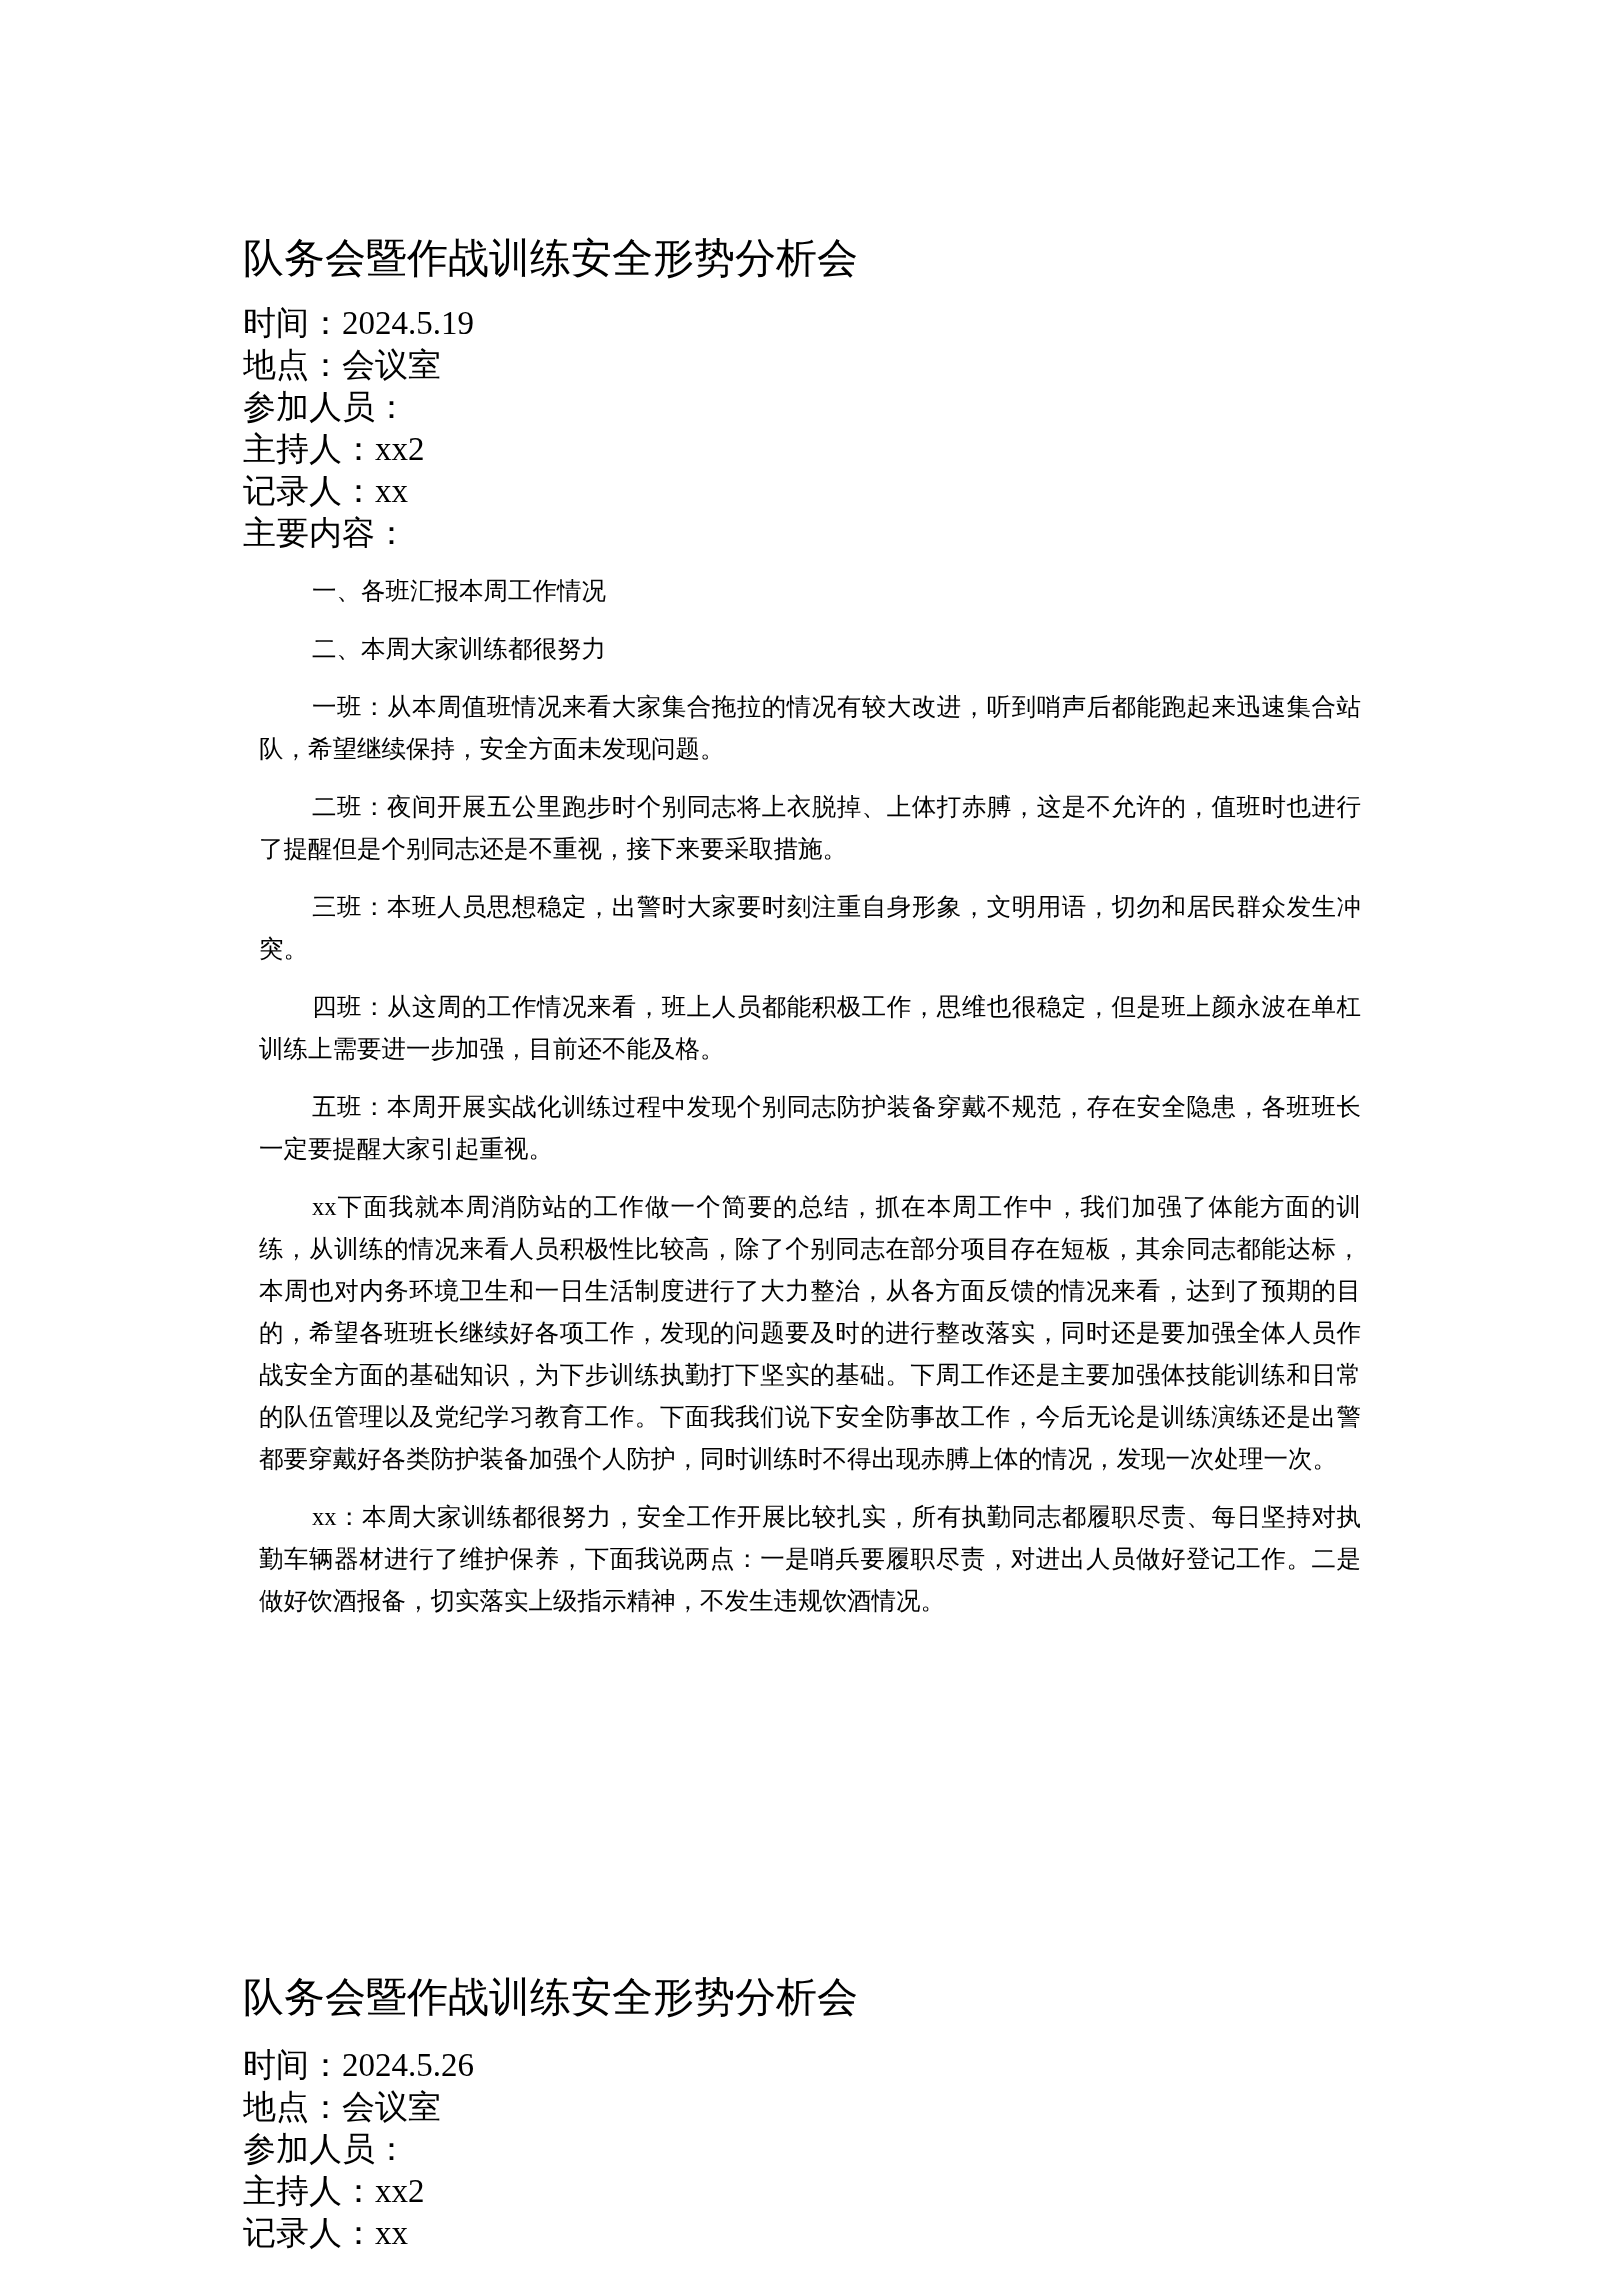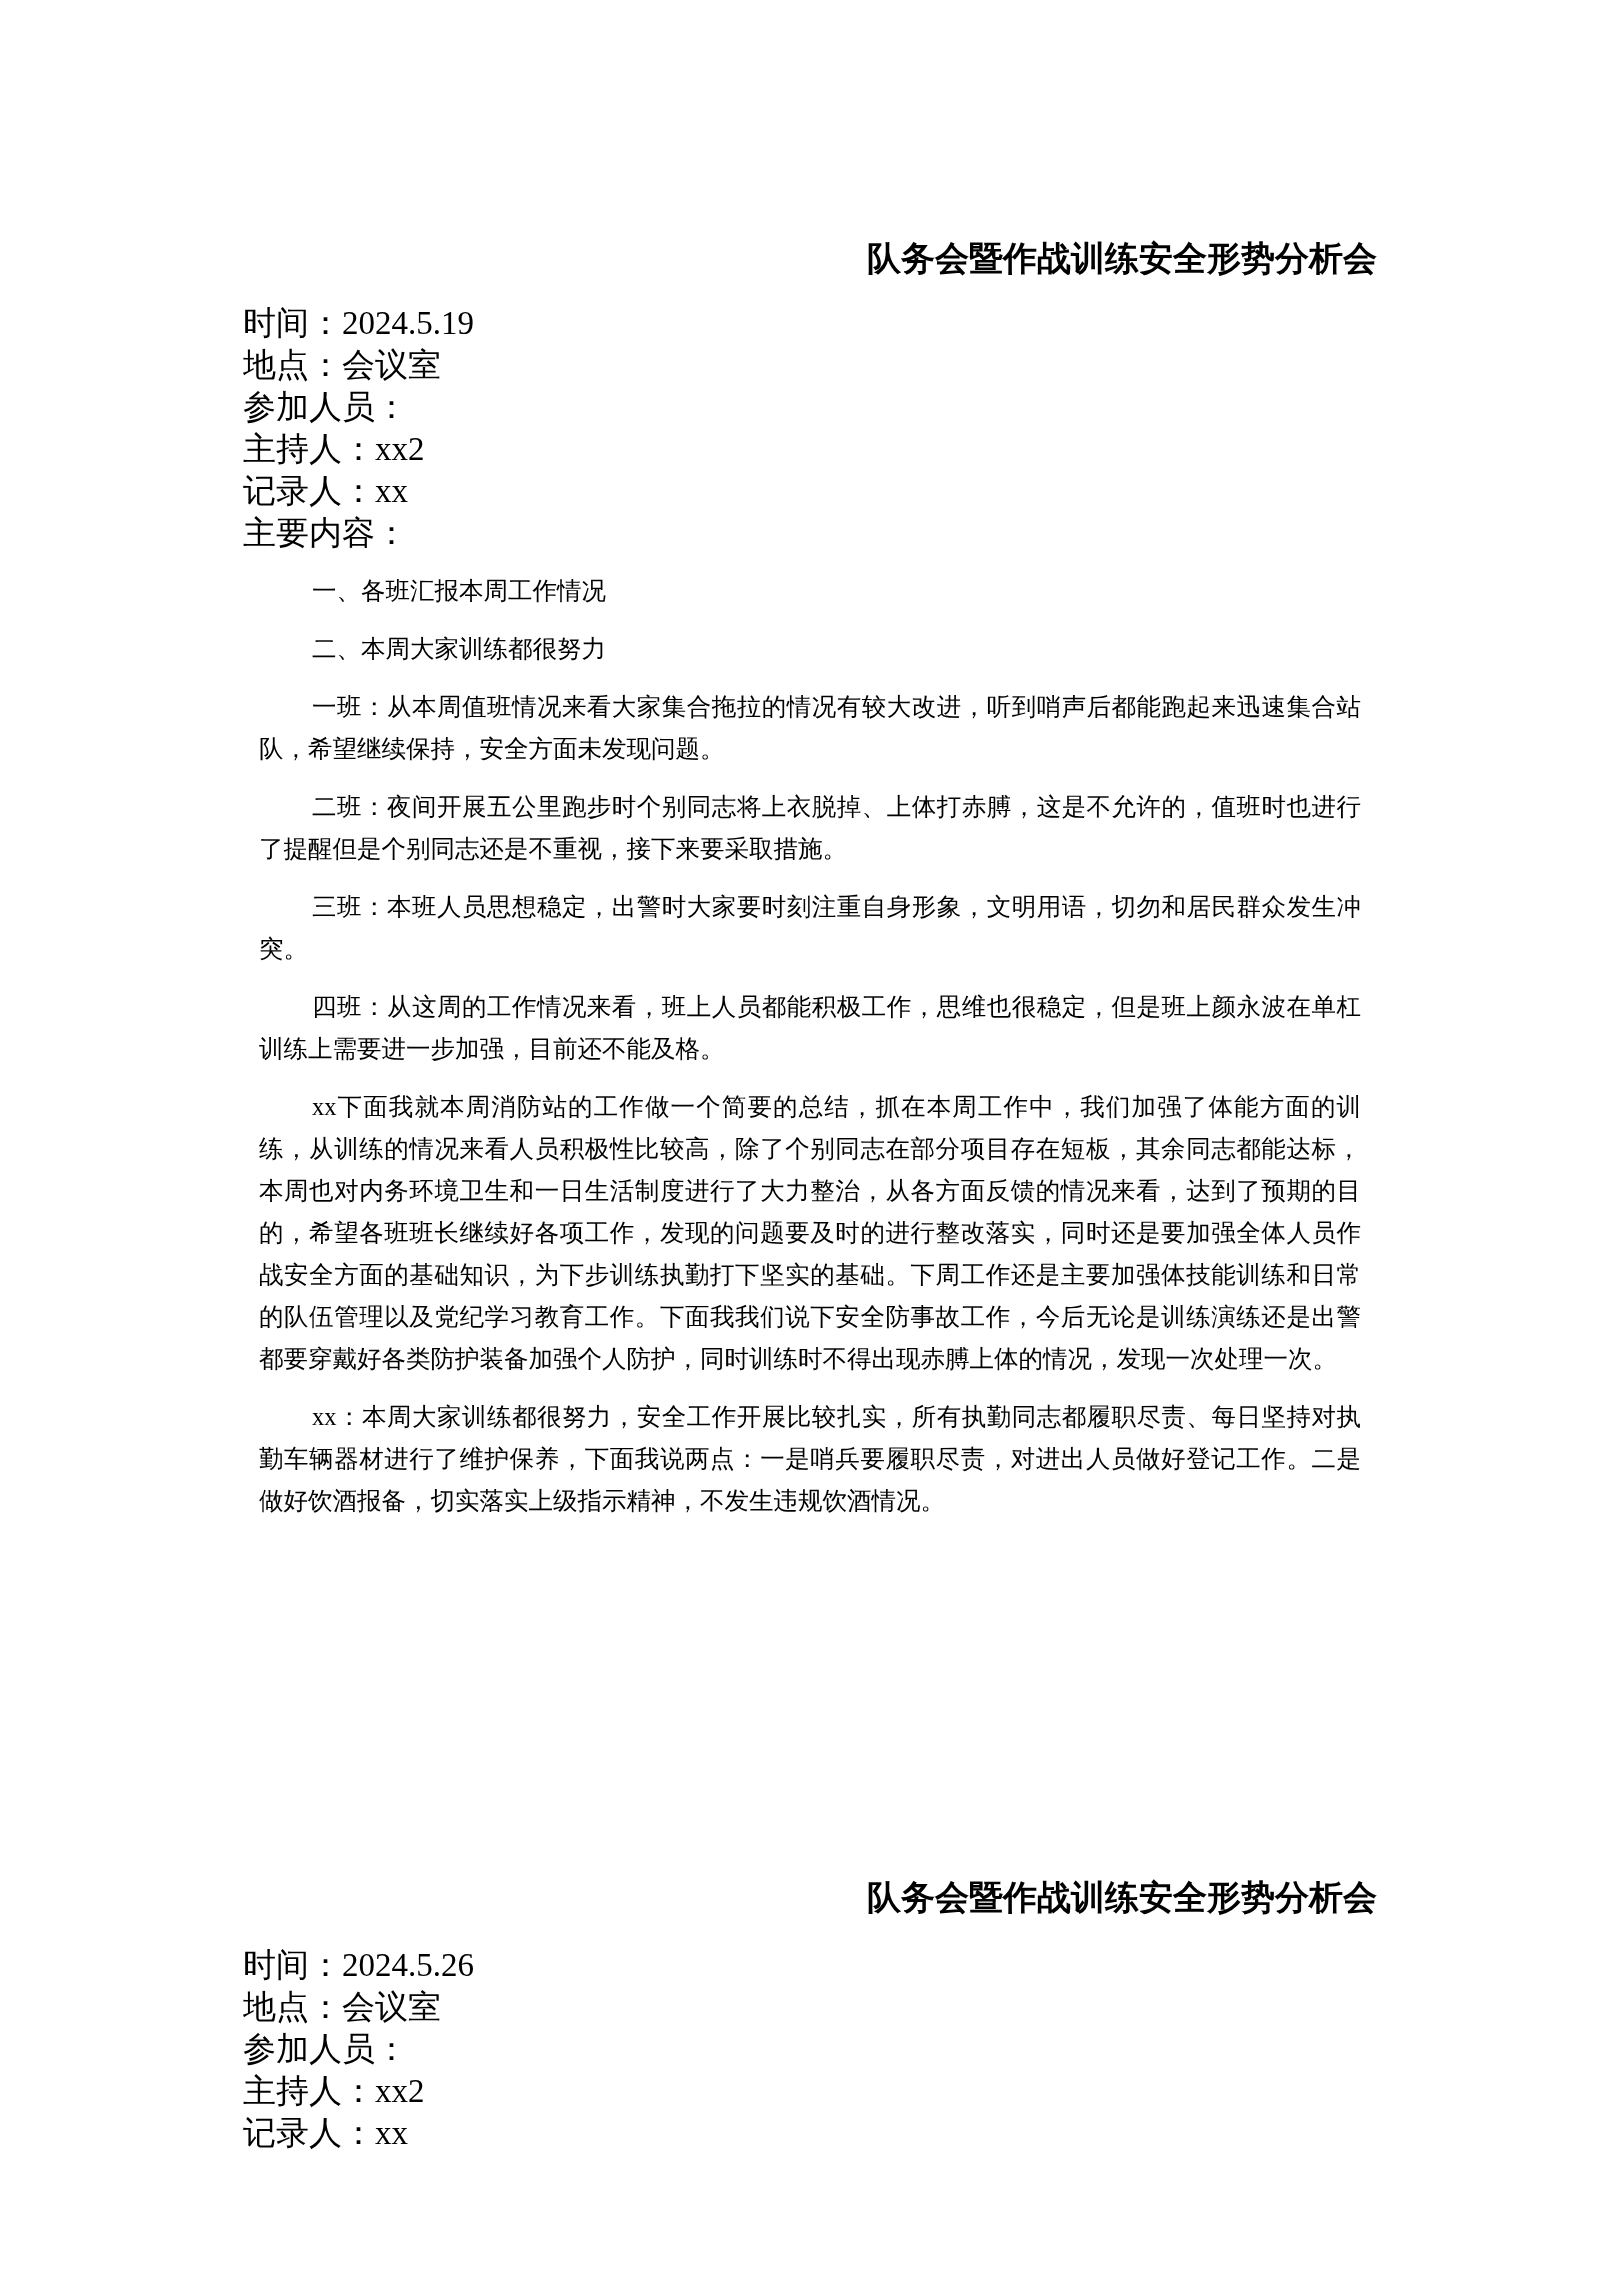--- a/index.html
+++ b/index.html
@@ -15,24 +15,24 @@
     color: #000000;
     overflow: hidden;
     font-family: "Liberation Serif", serif;
   }
   .content {
     width: 1134px;
     margin: 0 auto;
   }
   .doc-title {
     font-family: "Liberation Sans", sans-serif;
-    font-size: 34px;
-    font-weight: 700;
+    font-size: 41px;
+    font-weight: 400;
     line-height: 69px;
-    text-align: right;
+    text-align: left;
     margin: 0;
     letter-spacing: 0;
   }
   .doc-title.first {
     margin-top: 224px;
     margin-bottom: 8.8px;
   }
   .doc-title.second {
     margin-top: 0;
     margin-bottom: 12.7px;
@@ -71,20 +71,21 @@
       <p class="meta-line">主要内容：</p>
     </div>
 
     <div class="body-text">
       <p class="para">一、各班汇报本周工作情况</p>
       <p class="para">二、本周大家训练都很努力</p>
       <p class="para">一班：从本周值班情况来看大家集合拖拉的情况有较大改进，听到哨声后都能跑起来迅速集合站队，希望继续保持，安全方面未发现问题。</p>
       <p class="para">二班：夜间开展五公里跑步时个别同志将上衣脱掉、上体打赤膊，这是不允许的，值班时也进行了提醒但是个别同志还是不重视，接下来要采取措施。</p>
       <p class="para">三班：本班人员思想稳定，出警时大家要时刻注重自身形象，文明用语，切勿和居民群众发生冲突。</p>
       <p class="para">四班：从这周的工作情况来看，班上人员都能积极工作，思维也很稳定，但是班上颜永波在单杠训练上需要进一步加强，目前还不能及格。</p>
+      <p class="para">五班：本周开展实战化训练过程中发现个别同志防护装备穿戴不规范，存在安全隐患，各班班长一定要提醒大家引起重视。</p>
       <p class="para">xx下面我就本周消防站的工作做一个简要的总结，抓在本周工作中，我们加强了体能方面的训练，从训练的情况来看人员积极性比较高，除了个别同志在部分项目存在短板，其余同志都能达标，本周也对内务环境卫生和一日生活制度进行了大力整治，从各方面反馈的情况来看，达到了预期的目的，希望各班班长继续好各项工作，发现的问题要及时的进行整改落实，同时还是要加强全体人员作战安全方面的基础知识，为下步训练执勤打下坚实的基础。下周工作还是主要加强体技能训练和日常的队伍管理以及党纪学习教育工作。下面我我们说下安全防事故工作，今后无论是训练演练还是出警都要穿戴好各类防护装备加强个人防护，同时训练时不得出现赤膊上体的情况，发现一次处理一次。</p>
       <p class="para">xx：本周大家训练都很努力，安全工作开展比较扎实，所有执勤同志都履职尽责、每日坚持对执勤车辆器材进行了维护保养，下面我说两点：一是哨兵要履职尽责，对进出人员做好登记工作。二是做好饮酒报备，切实落实上级指示精神，不发生违规饮酒情况。</p>
     </div>
 
     <div class="section-gap"></div>
 
     <h1 class="doc-title second">队务会暨作战训练安全形势分析会</h1>
 
     <div class="meta">
       <p class="meta-line">时间：2024.5.26</p>

